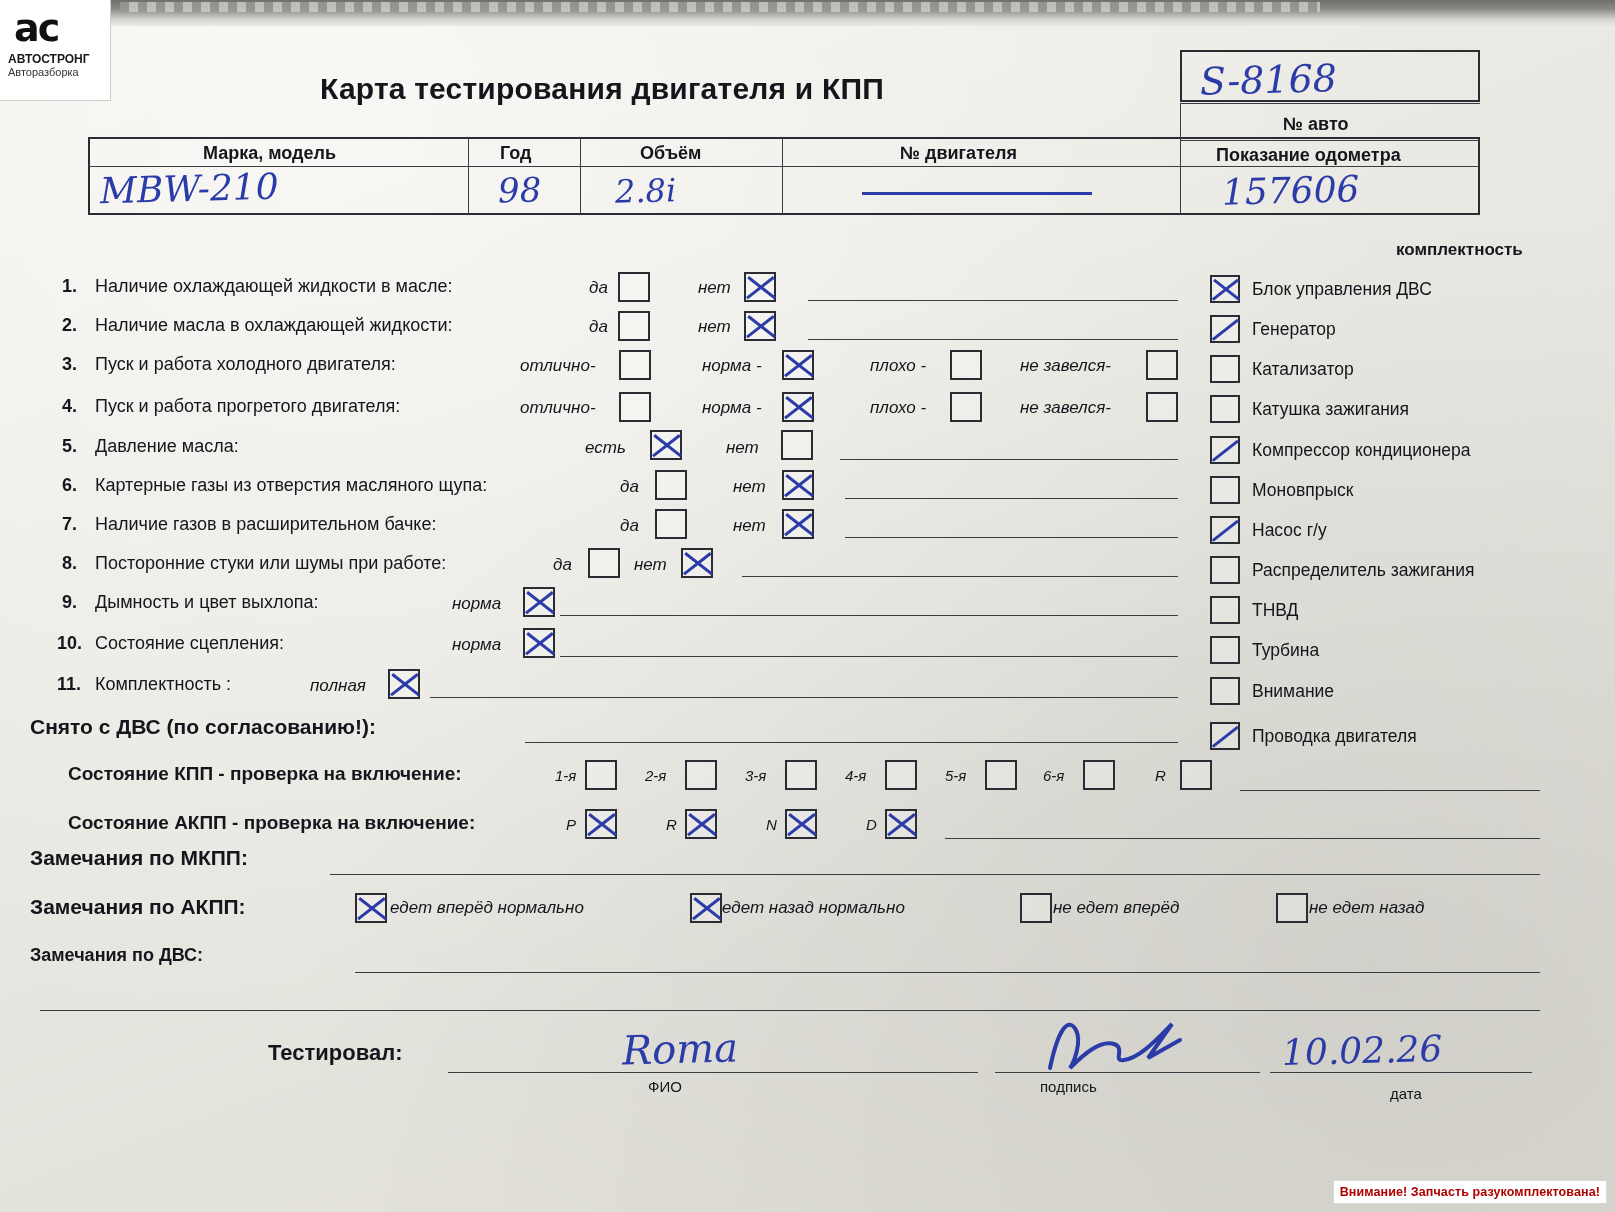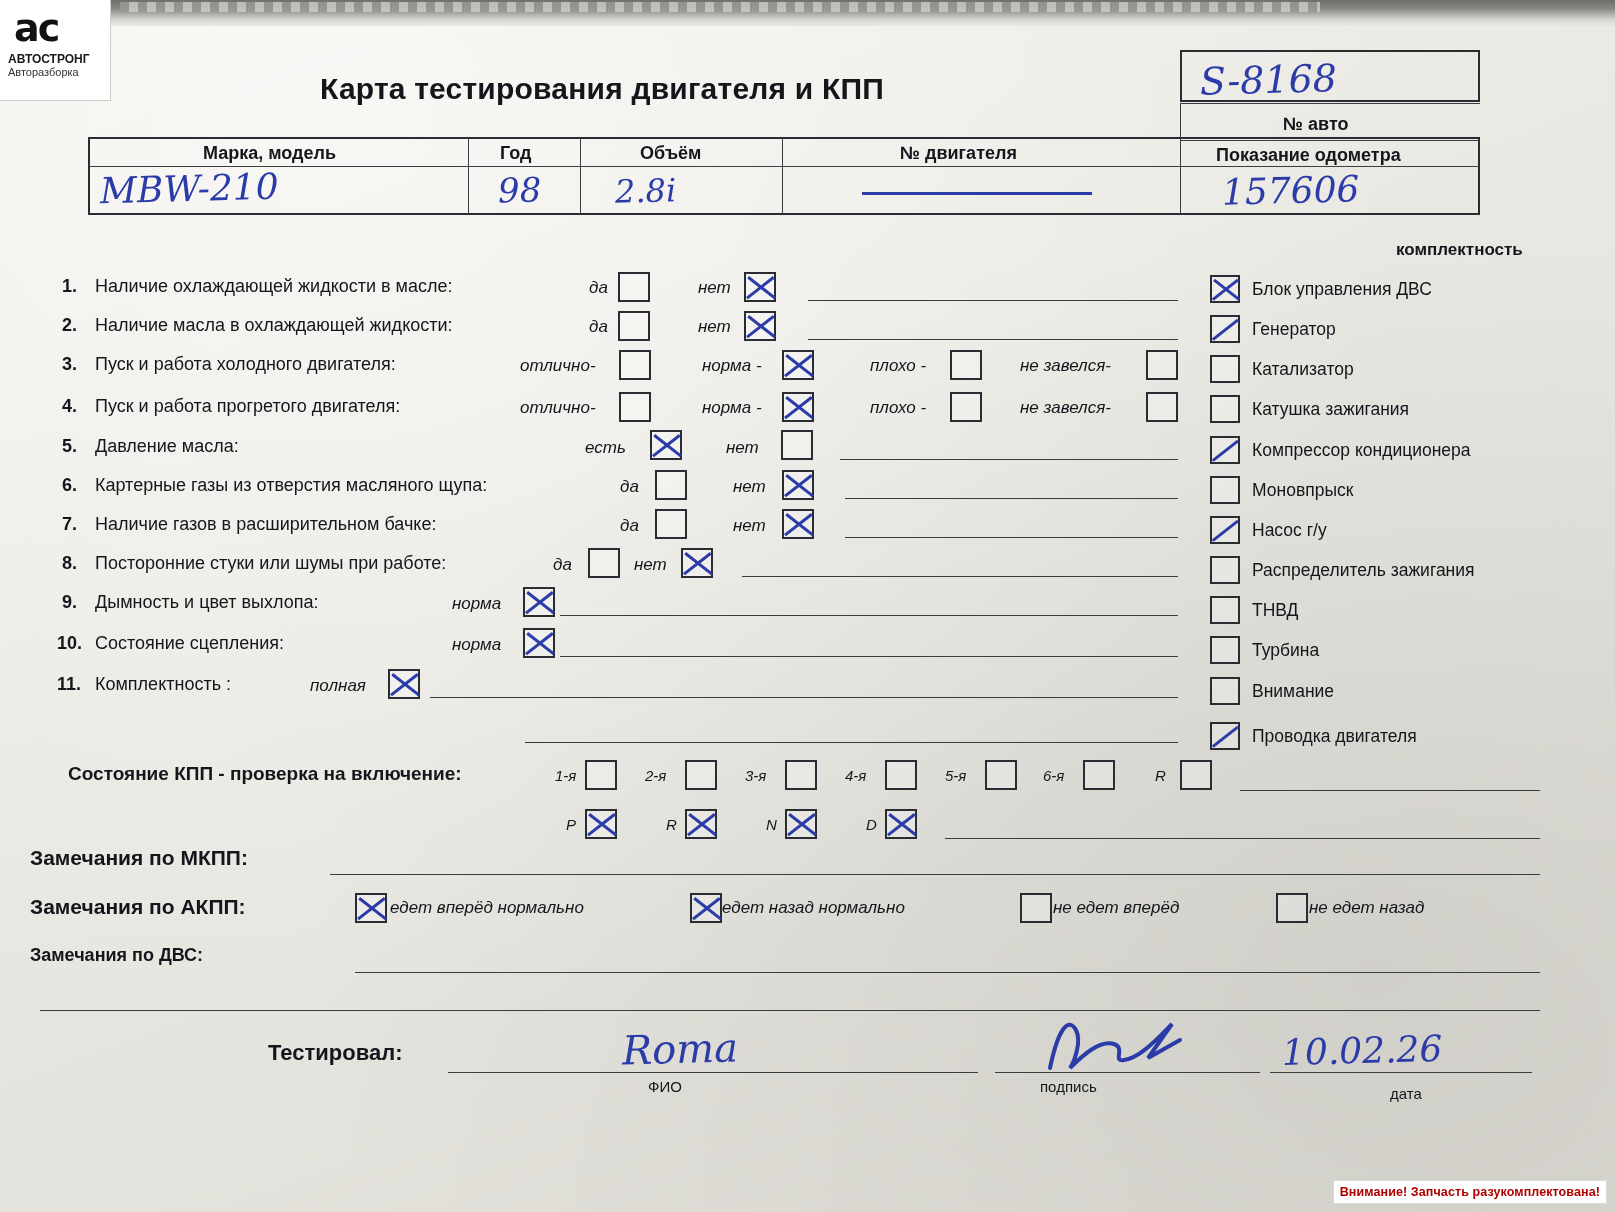--- a/index.html
+++ b/index.html
@@ -256,39 +256,41 @@
   <div class="txt lbl-it" style="left:452px; top:635px;">норма</div>
   <div class="box checked" style="left:523px; top:628px; width:32px; height:30px;"></div>
   <div class="line" style="left:560px; top:656px; width:618px;"></div>
 
   <div class="txt num" style="left:57px; top:674px;">11.</div>
   <div class="txt lbl" style="left:95px; top:674px;">Комплектность :</div>
   <div class="txt lbl-it" style="left:310px; top:676px;">полная</div>
   <div class="box checked" style="left:388px; top:669px; width:32px; height:30px;"></div>
   <div class="line" style="left:430px; top:697px; width:748px;"></div>
 
+  <div class="txt bold" style="left:30px; top:715px; font-size:21px;">Снято с ДВС (по согласованию!):</div>
   <div class="line" style="left:525px; top:742px; width:653px;"></div>
 
   <div class="txt bold" style="left:68px; top:763px; font-size:19px;">Состояние КПП - проверка на включение:</div>
   <div class="txt smallcap ital" style="left:555px; top:767px;">1-я</div>
   <div class="box" style="left:585px; top:760px; width:32px; height:30px;"></div>
   <div class="txt smallcap ital" style="left:645px; top:767px;">2-я</div>
   <div class="box" style="left:685px; top:760px; width:32px; height:30px;"></div>
   <div class="txt smallcap ital" style="left:745px; top:767px;">3-я</div>
   <div class="box" style="left:785px; top:760px; width:32px; height:30px;"></div>
   <div class="txt smallcap ital" style="left:845px; top:767px;">4-я</div>
   <div class="box" style="left:885px; top:760px; width:32px; height:30px;"></div>
   <div class="txt smallcap ital" style="left:945px; top:767px;">5-я</div>
   <div class="box" style="left:985px; top:760px; width:32px; height:30px;"></div>
   <div class="txt smallcap ital" style="left:1043px; top:767px;">6-я</div>
   <div class="box" style="left:1083px; top:760px; width:32px; height:30px;"></div>
   <div class="txt smallcap ital" style="left:1155px; top:767px;">R</div>
   <div class="box" style="left:1180px; top:760px; width:32px; height:30px;"></div>
   <div class="line" style="left:1240px; top:790px; width:300px;"></div>
 
+  <div class="txt bold" style="left:68px; top:812px; font-size:19px;">Состояние АКПП - проверка на включение:</div>
   <div class="txt smallcap ital" style="left:566px; top:816px;">P</div>
   <div class="box checked" style="left:585px; top:809px; width:32px; height:30px;"></div>
   <div class="txt smallcap ital" style="left:666px; top:816px;">R</div>
   <div class="box checked" style="left:685px; top:809px; width:32px; height:30px;"></div>
   <div class="txt smallcap ital" style="left:766px; top:816px;">N</div>
   <div class="box checked" style="left:785px; top:809px; width:32px; height:30px;"></div>
   <div class="txt smallcap ital" style="left:866px; top:816px;">D</div>
   <div class="box checked" style="left:885px; top:809px; width:32px; height:30px;"></div>
   <div class="line" style="left:945px; top:838px; width:595px;"></div>
 

